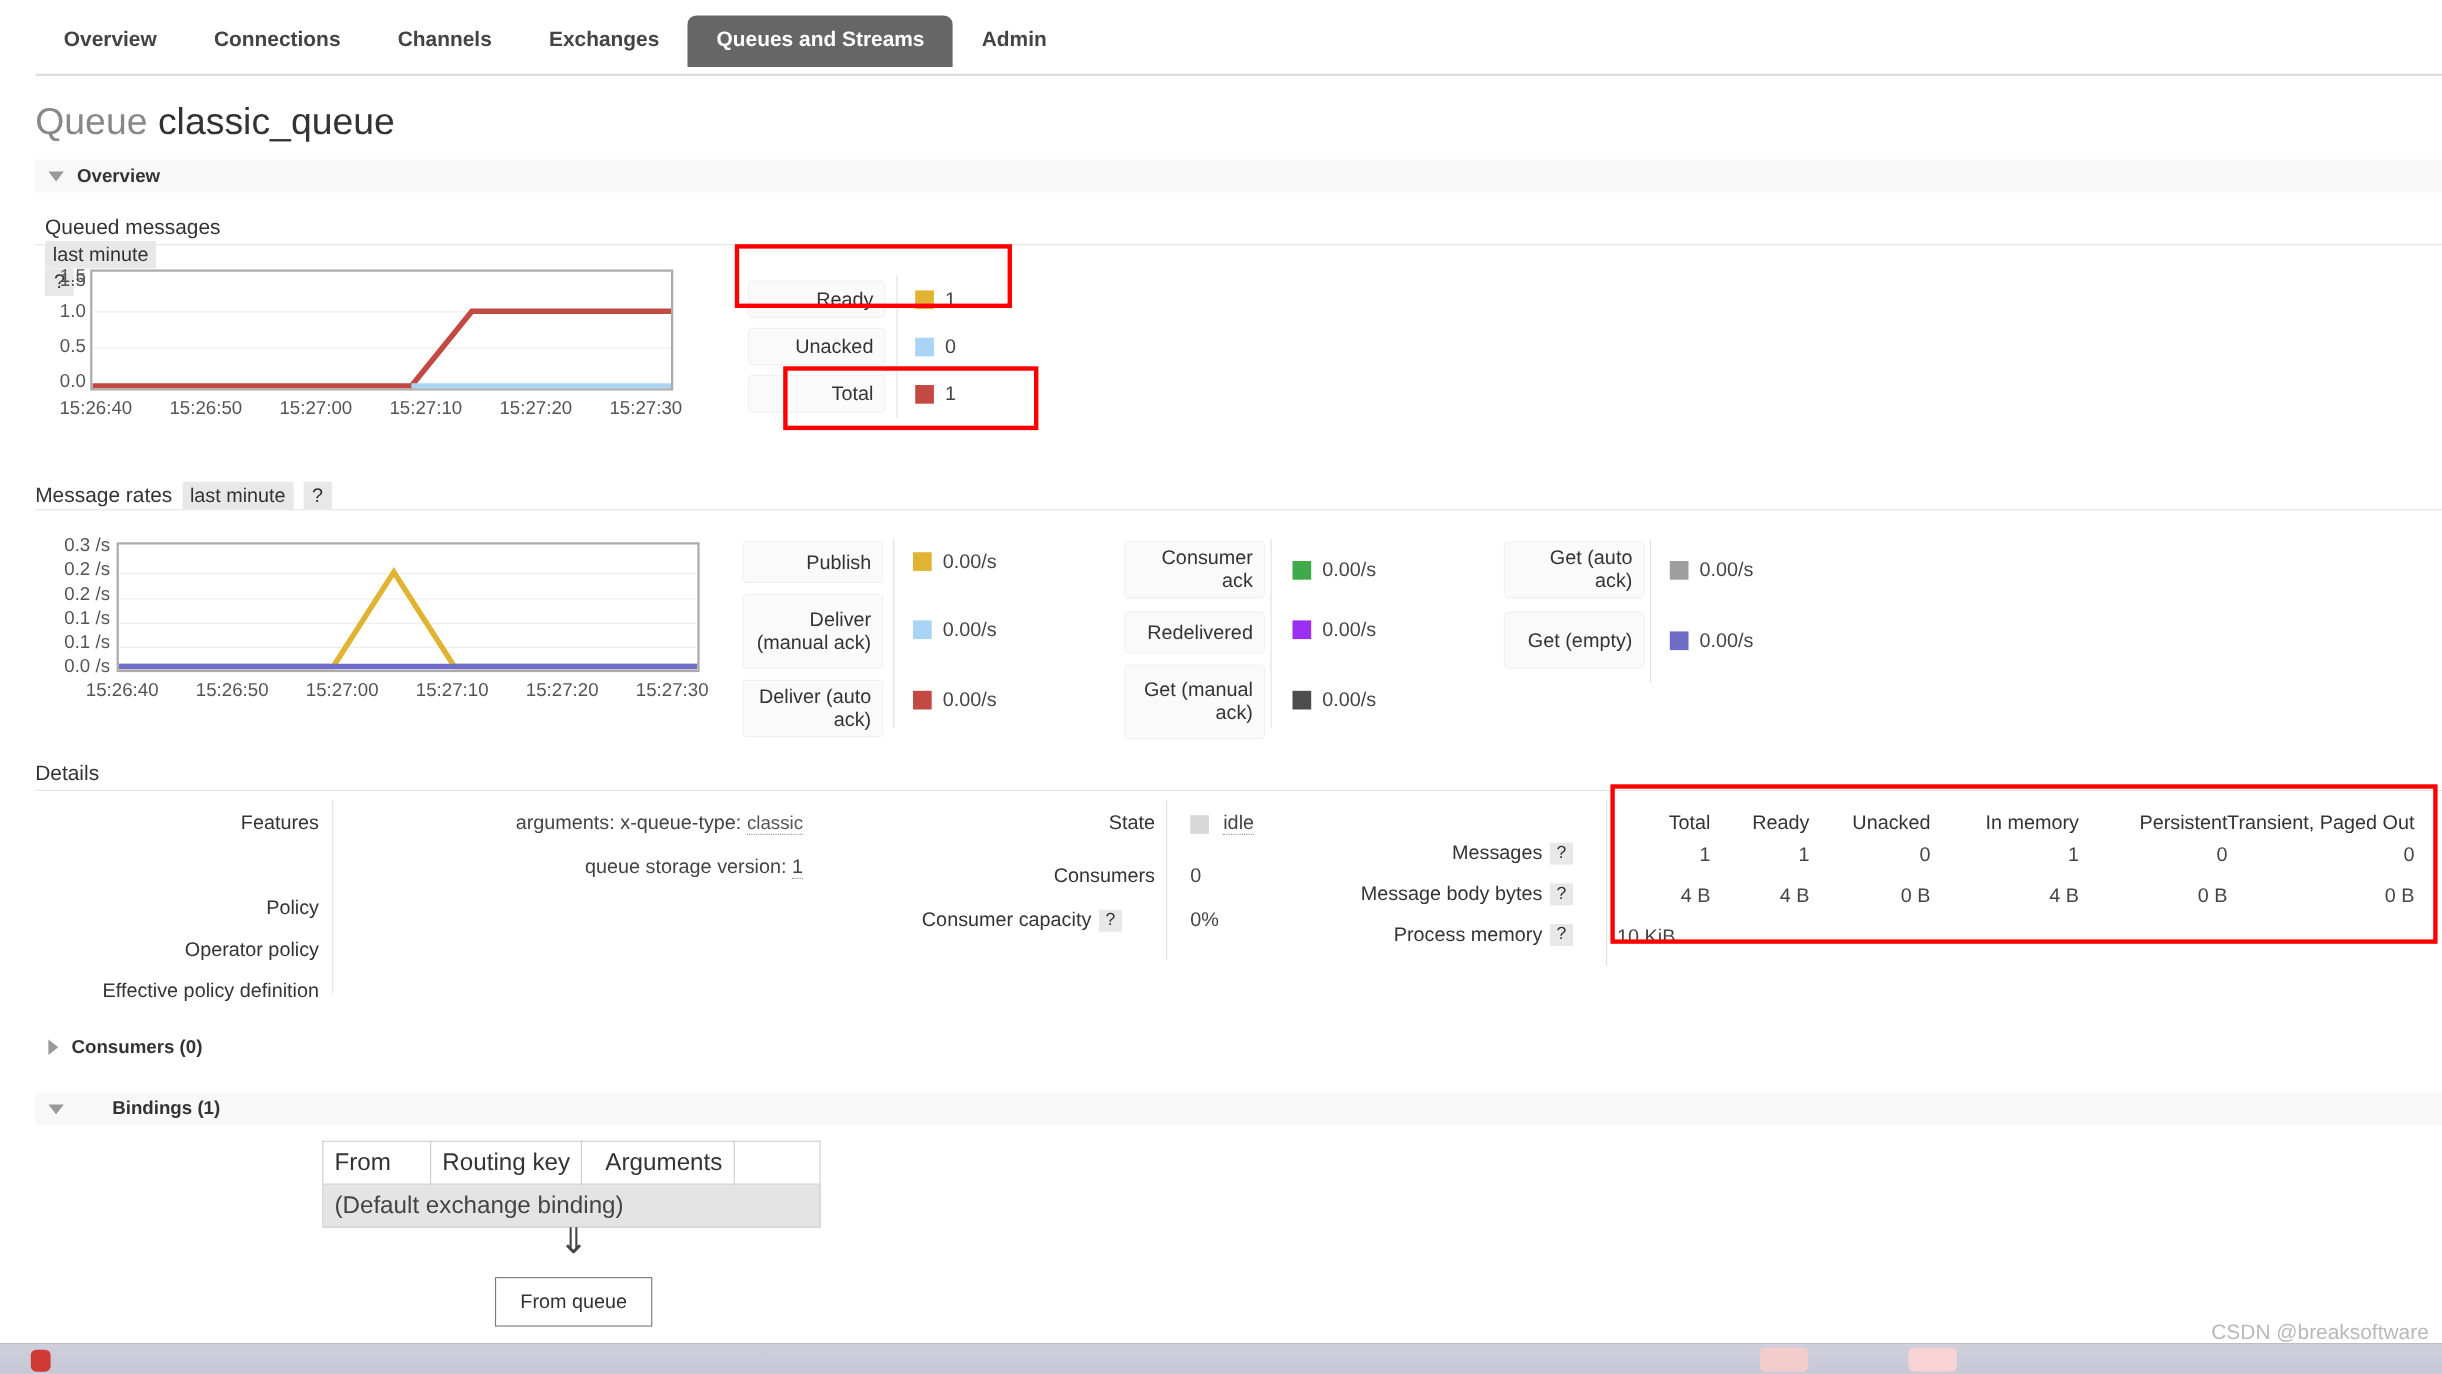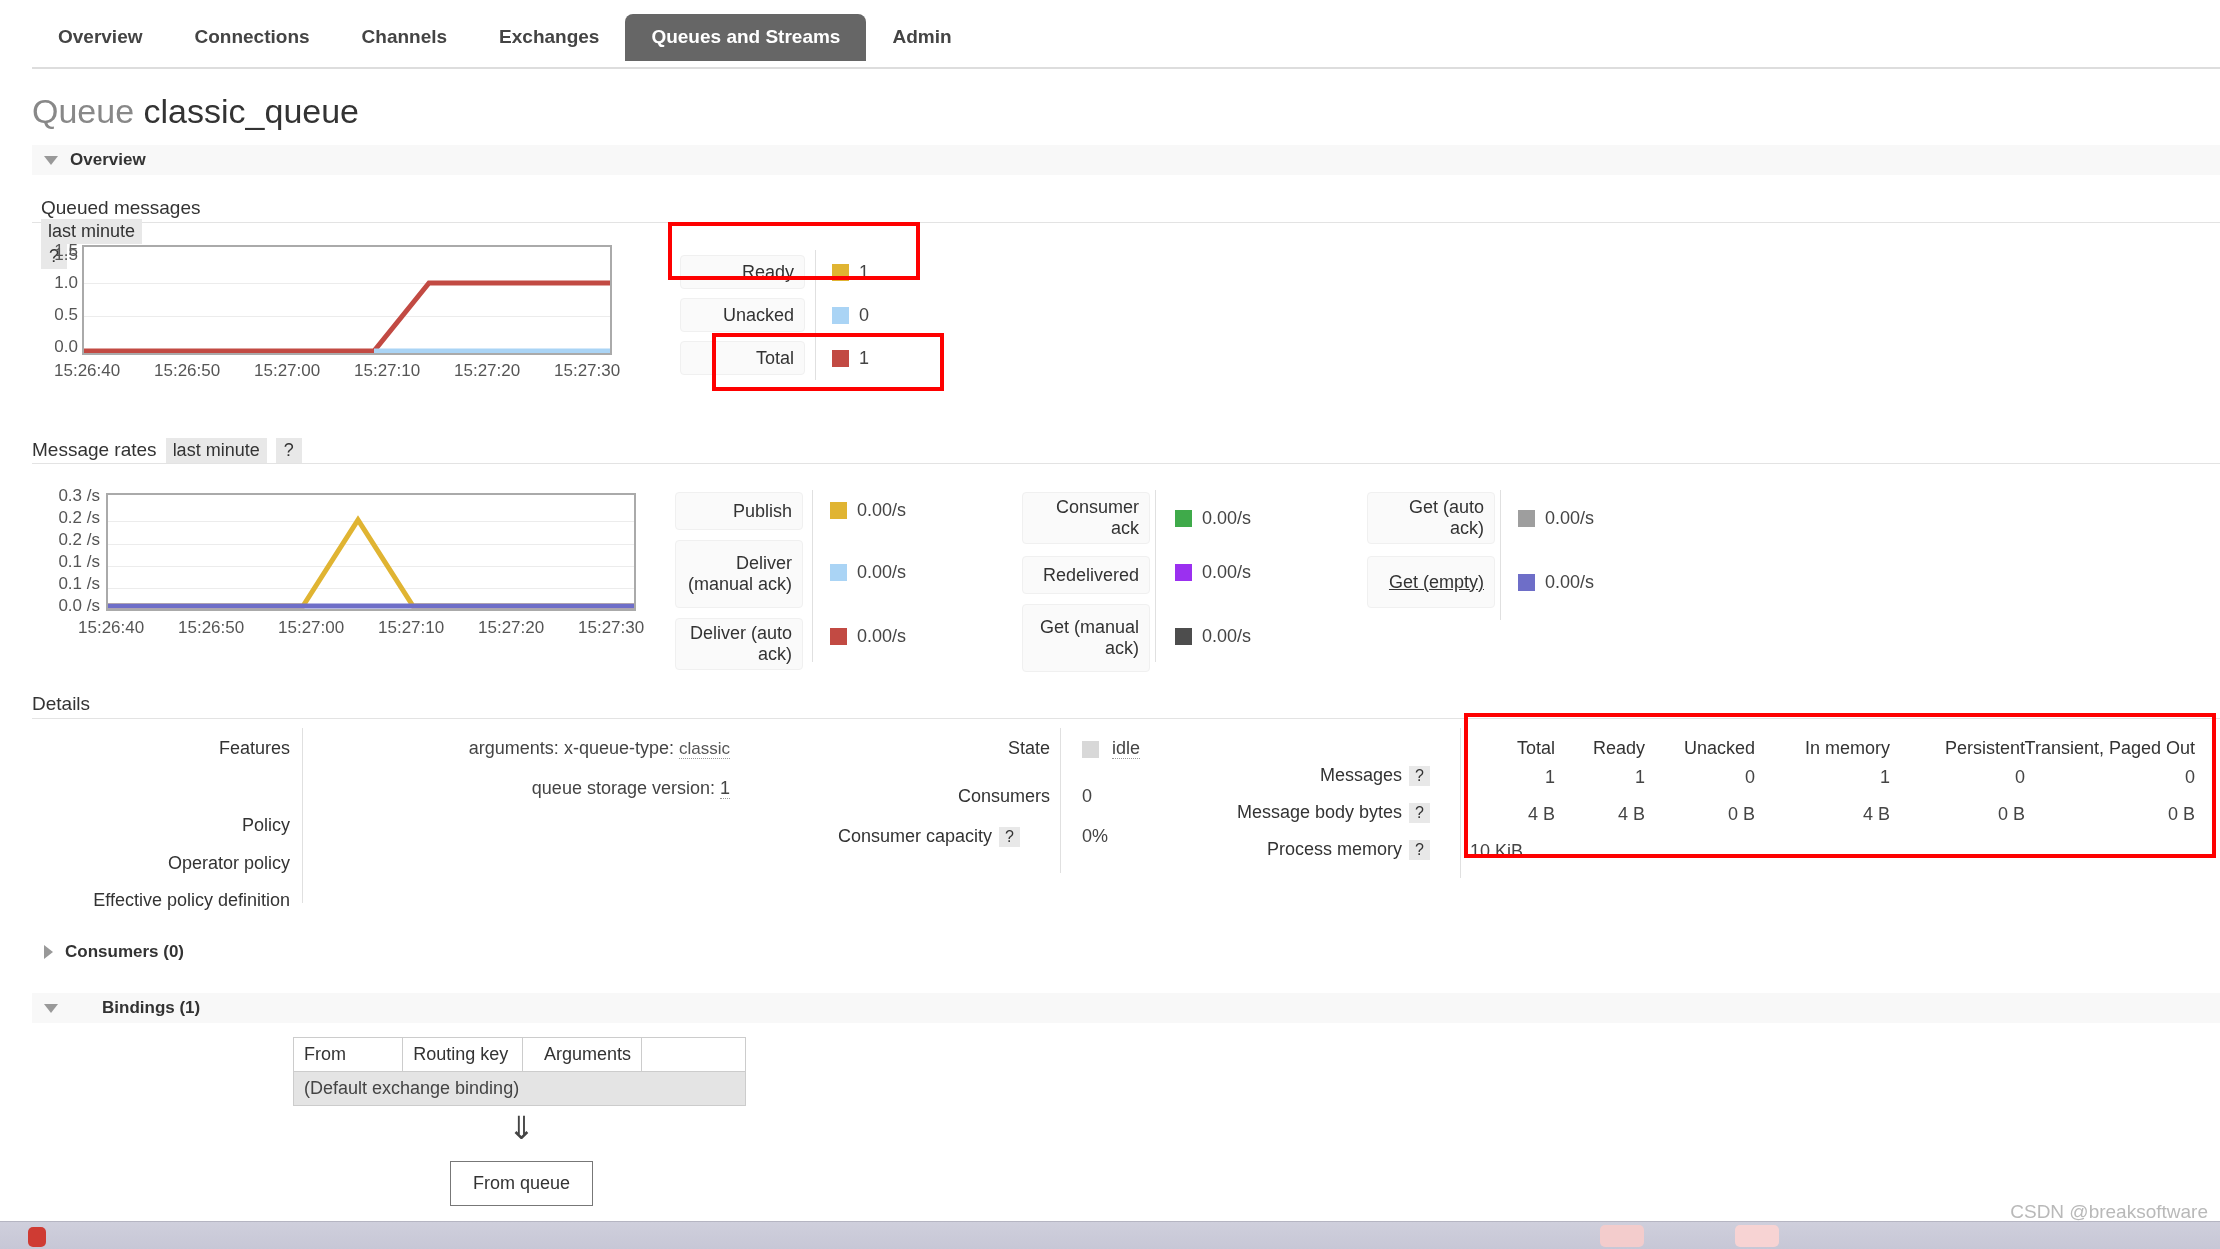--- a/index.html
+++ b/index.html
@@ -168,21 +168,21 @@
   .redbox {
     position: absolute;
     border: 4px solid #fe0000;
     pointer-events: none;
   }
 
   
   .bind-table {
     position: absolute;
     border-collapse: collapse;
-    font-size: 18px;
+    font-size: 22px;
   }
   .bind-table th {
     border: 1px solid #ccc;
     background: #fff; color: #333;
     font-weight: normal; text-align: left;
     padding: 6px 10px;
     white-space: nowrap;
   }
   .bind-table td {
     border: 1px solid #ccc;
@@ -390,21 +390,21 @@
   <div class="vdiv" style="left:1500px; top:490px; height:130px;"></div>
 
   <div class="legend-cell-label" style="left:1367px; top:492px; width:128px; height:52px;">
     <span>Get (auto ack)</span>
   </div>
   <div class="legend-cell-value" style="left:1518px; top:508px;">
     <span class="swatch" style="background:#9e9e9e;"></span>
     <span>0.00/s</span>
   </div>
 
-  <div class="legend-cell-label" style="left:1367px; top:556px; width:128px; height:52px;text-decoration:underline;">
+  <div class="legend-cell-label" style="left:1367px; top:556px; width:128px; height:52px;">
     <span>Get (empty)</span>
   </div>
   <div class="legend-cell-value" style="left:1518px; top:572px;">
     <span class="swatch" style="background:#6e6ec8;"></span>
     <span>0.00/s</span>
   </div>
 
   <div class="sub-head" style="left:32px; top:693px; width:2188px;">
     <span class="title">Details</span>
   </div>

